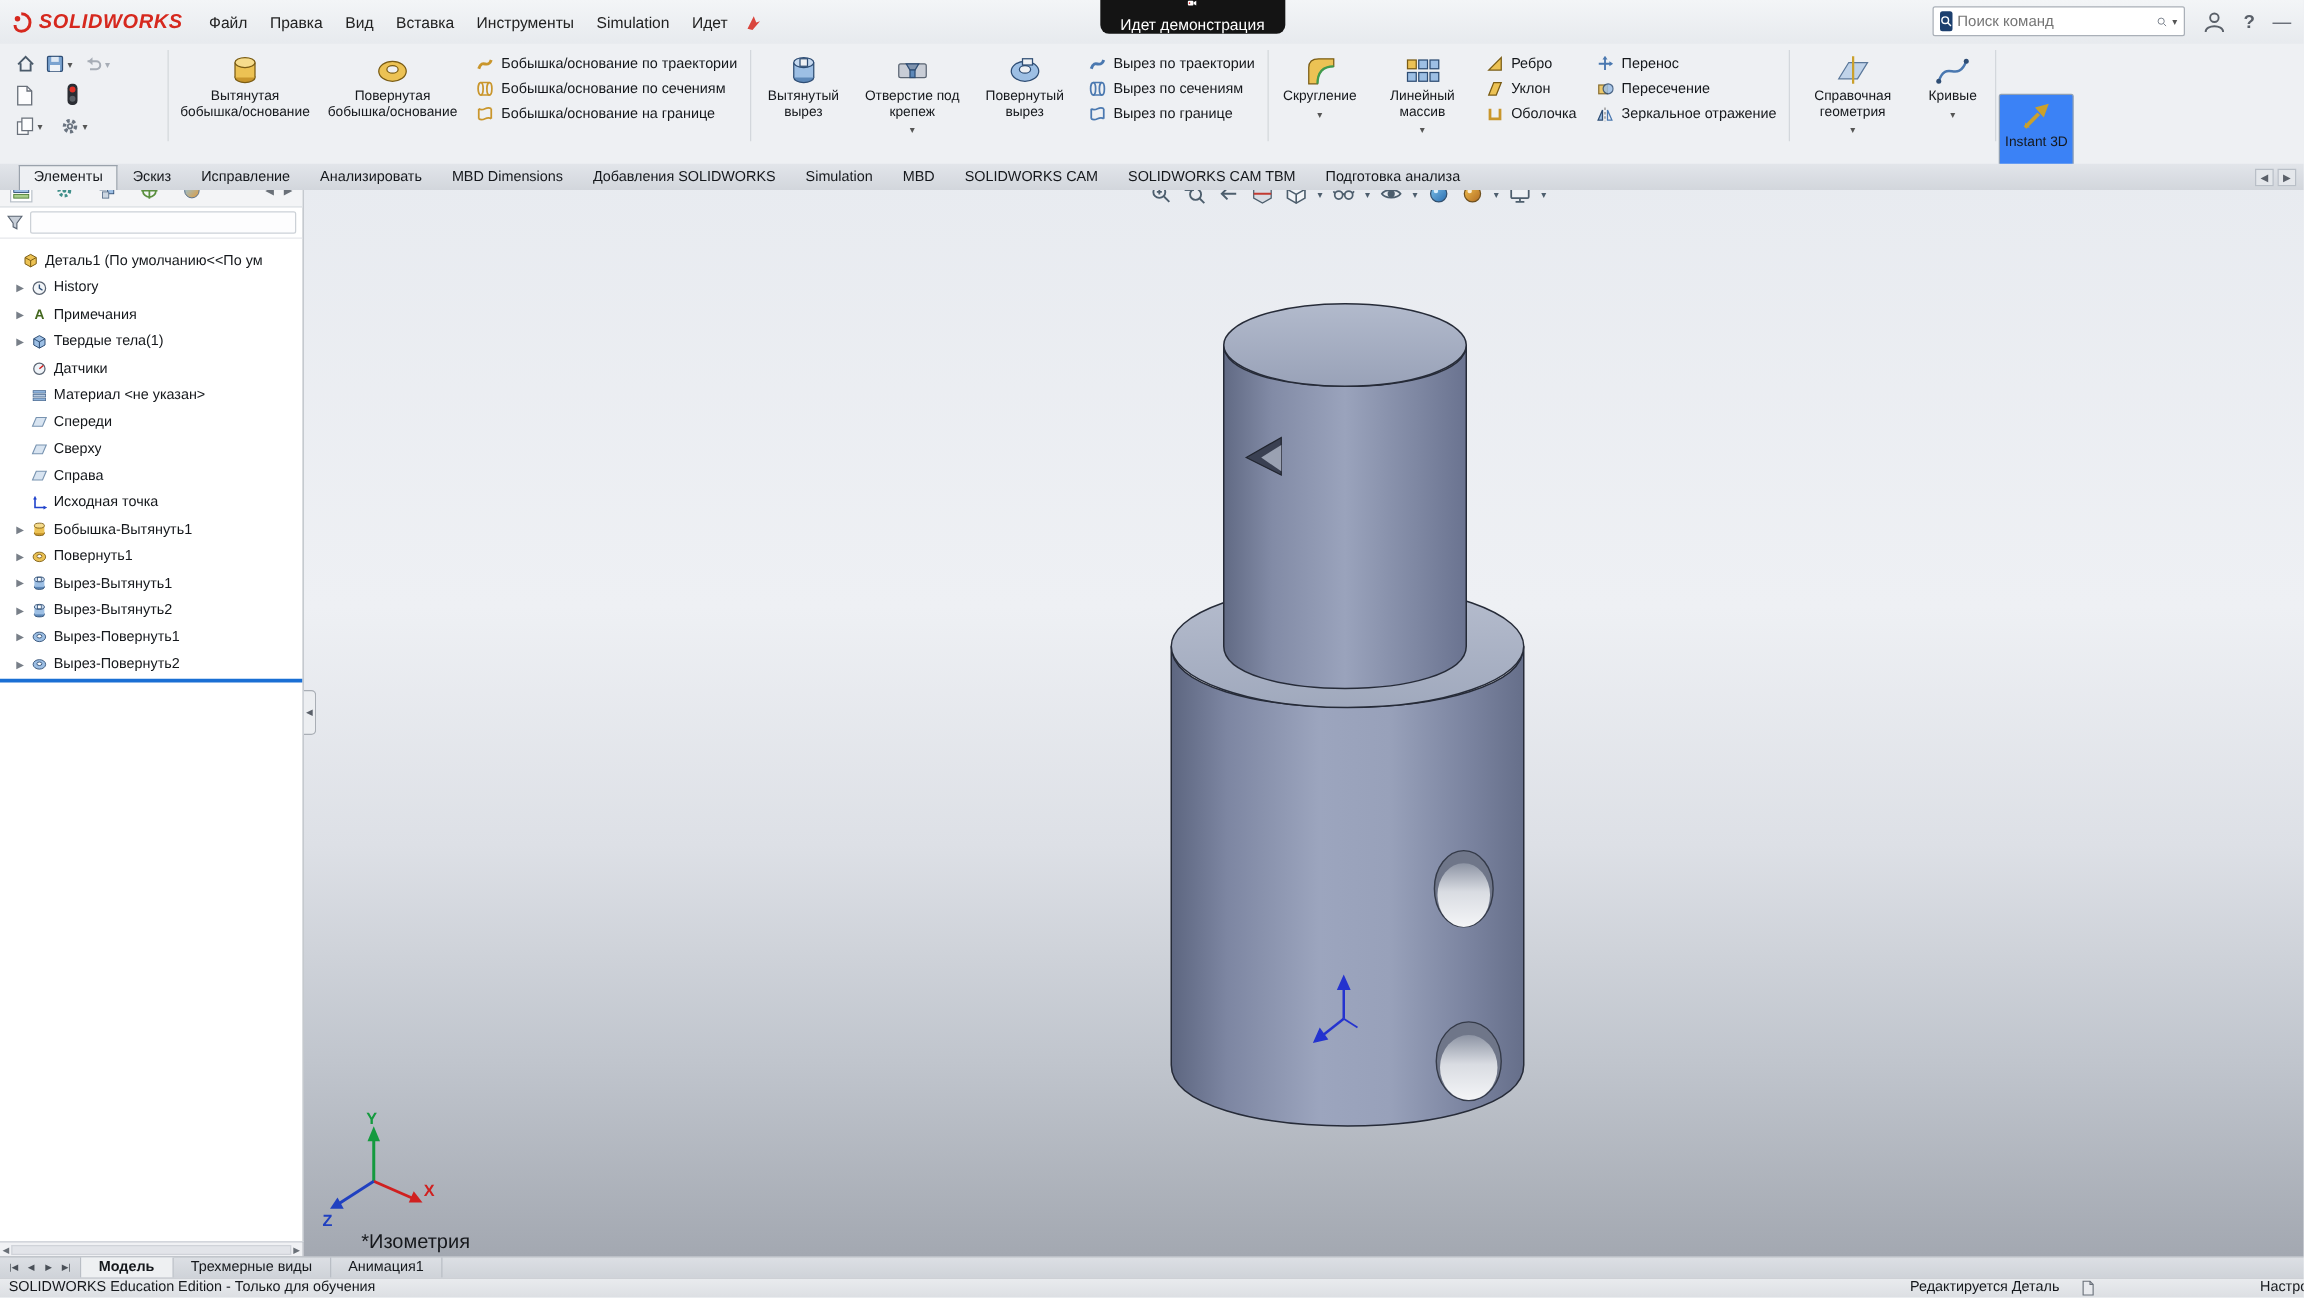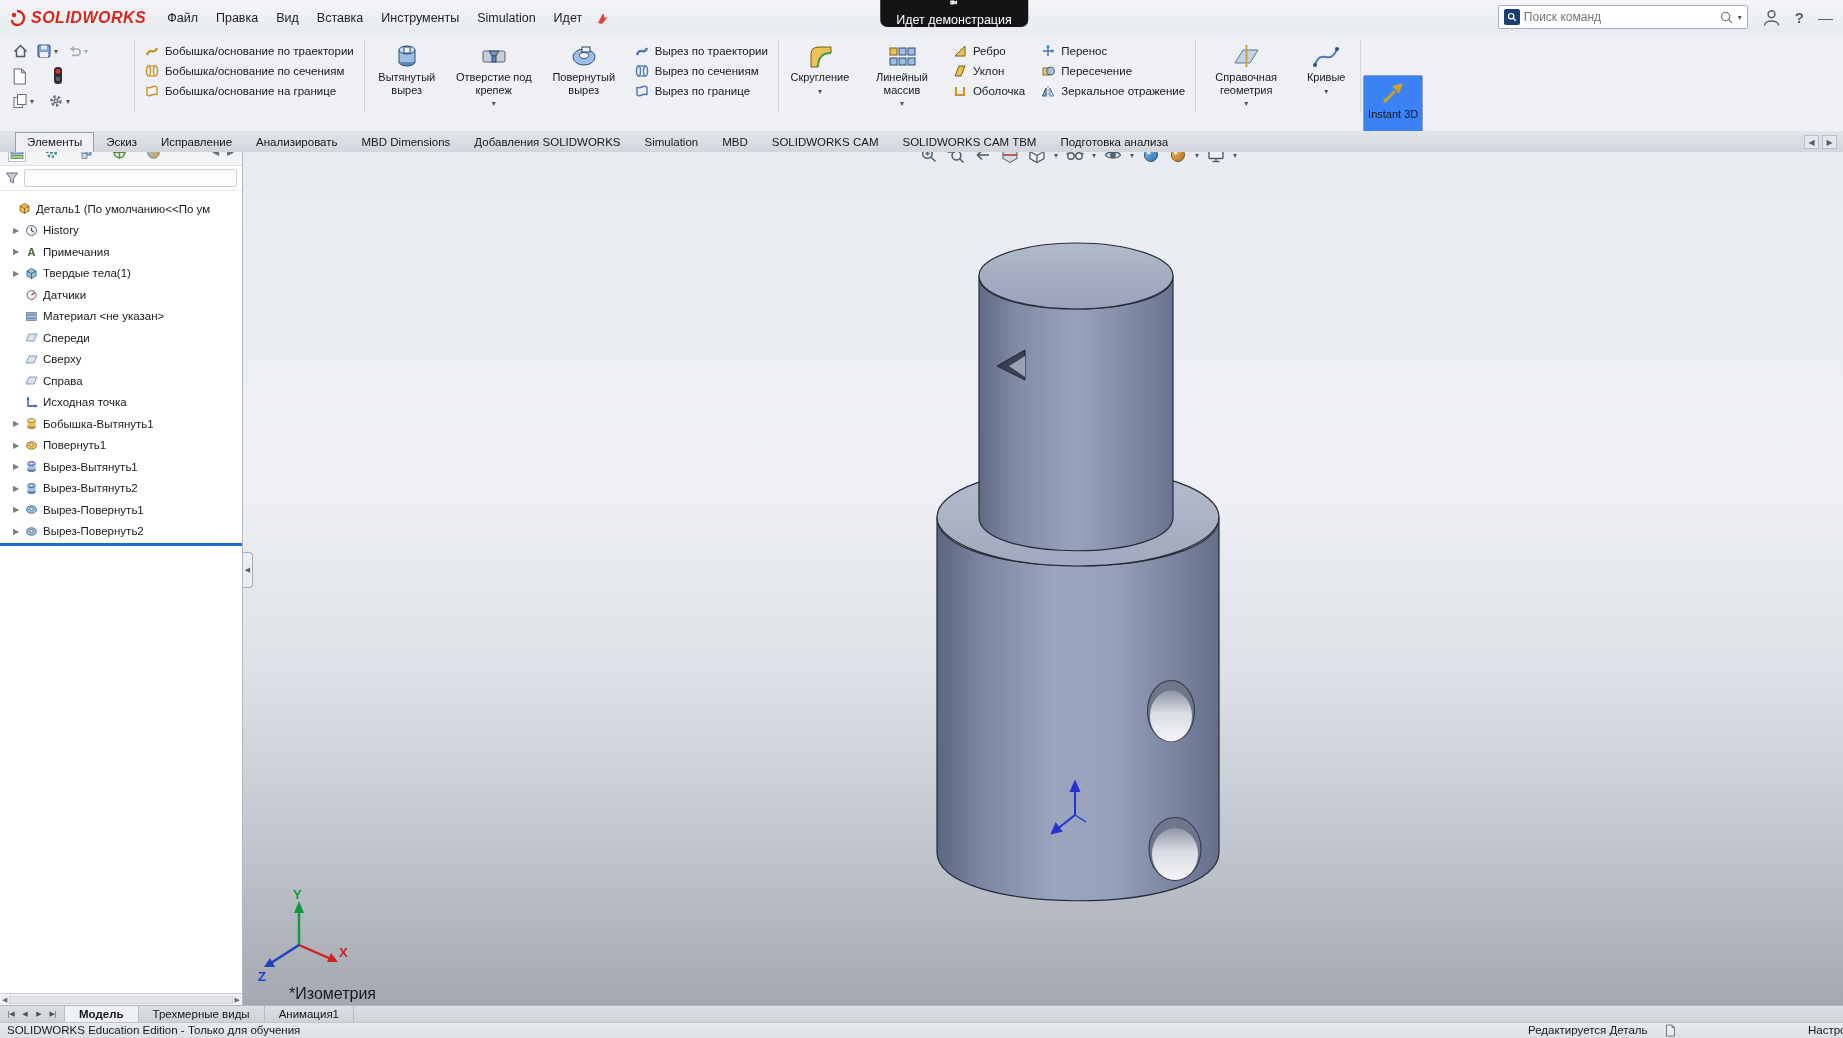--- a/index.html
+++ b/index.html
@@ -7,21 +7,21 @@
   body { font-family:"Liberation Sans", sans-serif; font-size:12px; color:#15181c; background:#eef0f3; position:relative; }
 
   
   .titlebar { position:absolute; top:0; left:0; right:0; height:35px; background:linear-gradient(#f3f5f7,#e7eaee); display:flex; align-items:center; z-index:30; }
   .logo { display:flex; align-items:center; gap:5px; padding:0 12px 0 8px; }
   .logo-text { color:#d6281e; font-weight:bold; font-style:italic; font-size:16px; letter-spacing:.5px; }
   .menus { display:flex; align-items:center; }
   .menu { padding:4px 9px; font-size:12.5px; color:#222; cursor:default; }
   .demo-banner { position:absolute; left:954px; transform:translateX(-50%); top:0; height:27px; background:#141414; color:#fff; border-radius:0 0 7px 7px; display:flex; align-items:center; gap:8px; padding:0 16px; font-size:12.5px;flex-direction:column; }
   .title-right { position:absolute; right:10px; top:5px; display:flex; align-items:center; gap:14px; }
-  .searchbox { width:250px; height:24px; background:#fff; border:1px solid #aab0b8; border-radius:2px; display:flex; align-items:center; gap:4px; padding:0 5px; }
+  .searchbox { width:202px; height:24px; background:#fff; border:1px solid #aab0b8; border-radius:2px; display:flex; align-items:center; gap:4px; padding:0 5px; }
   .searchbox input { flex:1; border:none; outline:none; font-size:12px; color:#555; font-family:"Liberation Sans",sans-serif; background:transparent; }
   .s-sq { width:16px; height:16px; background:#1c3f6e; border-radius:2px; display:flex; align-items:center; justify-content:center; }
   .t-glyph { color:#5a6069; font-size:15px; cursor:default; }
   .dd { font-size:8px; color:#555; }
 
   
   .ribbon { position:absolute; top:35px; left:0; right:0; height:83px; background:#eef0f3; display:flex; align-items:stretch; z-index:20; }
   .qat { position:relative; width:132px; flex:none; }
   .qat > span, .qat > svg { position:absolute; }
   .vsep { width:1px; background:#d3d7dc; margin:5px 2px; }
@@ -176,20 +176,41 @@
       <span class="dd" style="left:30px;top:62px">▾</span>
       <svg style="left:48px;top:58px" width="16" height="16" viewBox="0 0 16 16">
           <circle cx="8" cy="8" r="4.4" fill="none" stroke="#6a7480" stroke-width="2.8" stroke-dasharray="2.4 2"></circle>
           <circle cx="8" cy="8" r="1.8" fill="none" stroke="#6a7480" stroke-width="1.4"></circle>
         </svg>
       <span class="dd" style="left:66px;top:62px">▾</span>
     </div>
 
     <div class="vsep"></div>
 
+    <div class="bigbtn" style="width:118px">
+      <span class="bicon">
+        <svg width="30" height="28" viewBox="0 0 30 28">
+            <ellipse cx="15" cy="20" rx="8" ry="4" fill="#c9962c" stroke="#7a5c14"></ellipse>
+            <rect x="7" y="8" width="16" height="12" fill="#ecc254"></rect>
+            <line x1="7" y1="8" x2="7" y2="20" stroke="#7a5c14"></line>
+            <line x1="23" y1="8" x2="23" y2="20" stroke="#7a5c14"></line>
+            <ellipse cx="15" cy="8" rx="8" ry="4" fill="#f6dc8c" stroke="#7a5c14"></ellipse>
+          </svg>
+      </span>
+      <span class="lbl">Вытянутая бобышка/основание</span>
+    </div>
+    <div class="bigbtn" style="width:118px">
+      <span class="bicon">
+        <svg width="30" height="28" viewBox="0 0 30 28">
+            <ellipse cx="15" cy="15" rx="11" ry="8" fill="#ecc254" stroke="#7a5c14"></ellipse>
+            <ellipse cx="15" cy="13.5" rx="4.5" ry="3" fill="#eef0f3" stroke="#7a5c14"></ellipse>
+          </svg>
+      </span>
+      <span class="lbl">Повернутая бобышка/основание</span>
+    </div>
     <div class="stack">
       <div class="srow">
         <svg width="14" height="14" viewBox="0 0 14 14">
             <path d="M2,11 C5,2 9,12 12,4" fill="none" stroke="#c9962c" stroke-width="2.4"></path>
           </svg>
         <span>Бобышка/основание по траектории</span>
       </div>
       <div class="srow">
         <svg width="14" height="14" viewBox="0 0 14 14">
             <ellipse cx="3.5" cy="7" rx="2" ry="5" fill="none" stroke="#c9962c" stroke-width="1.4"></ellipse>

